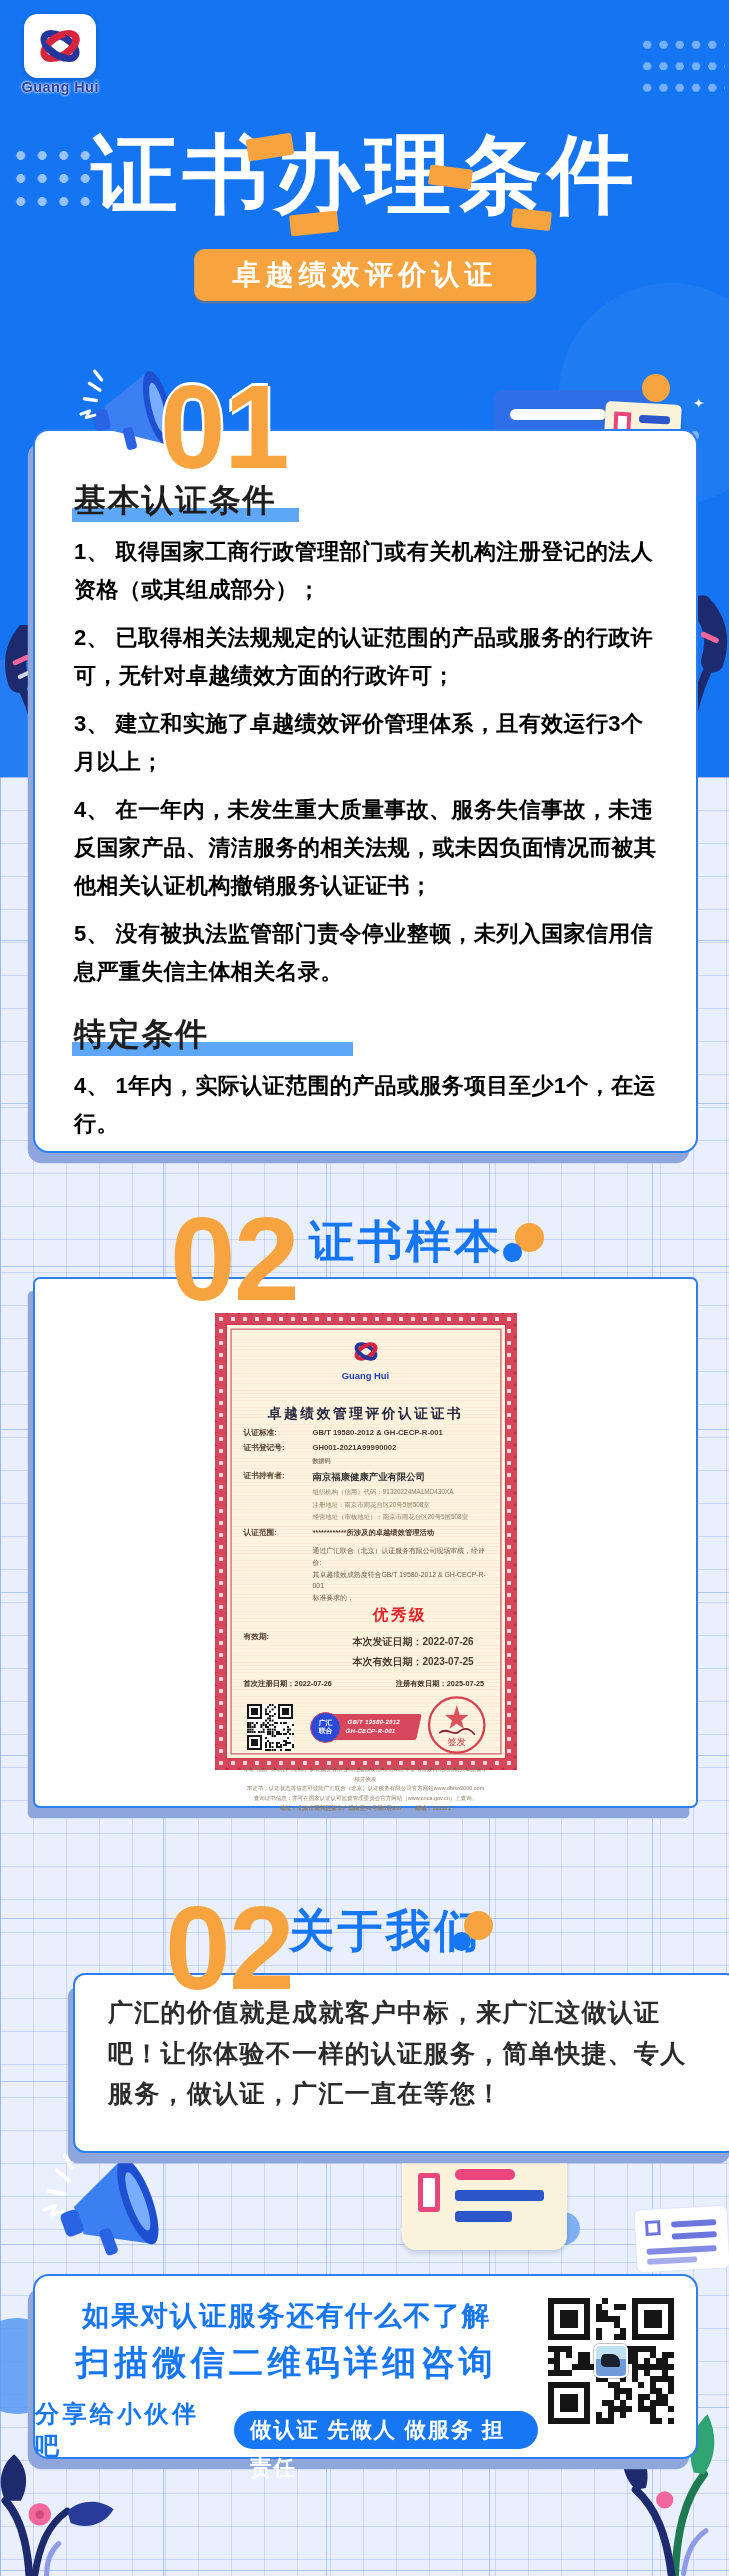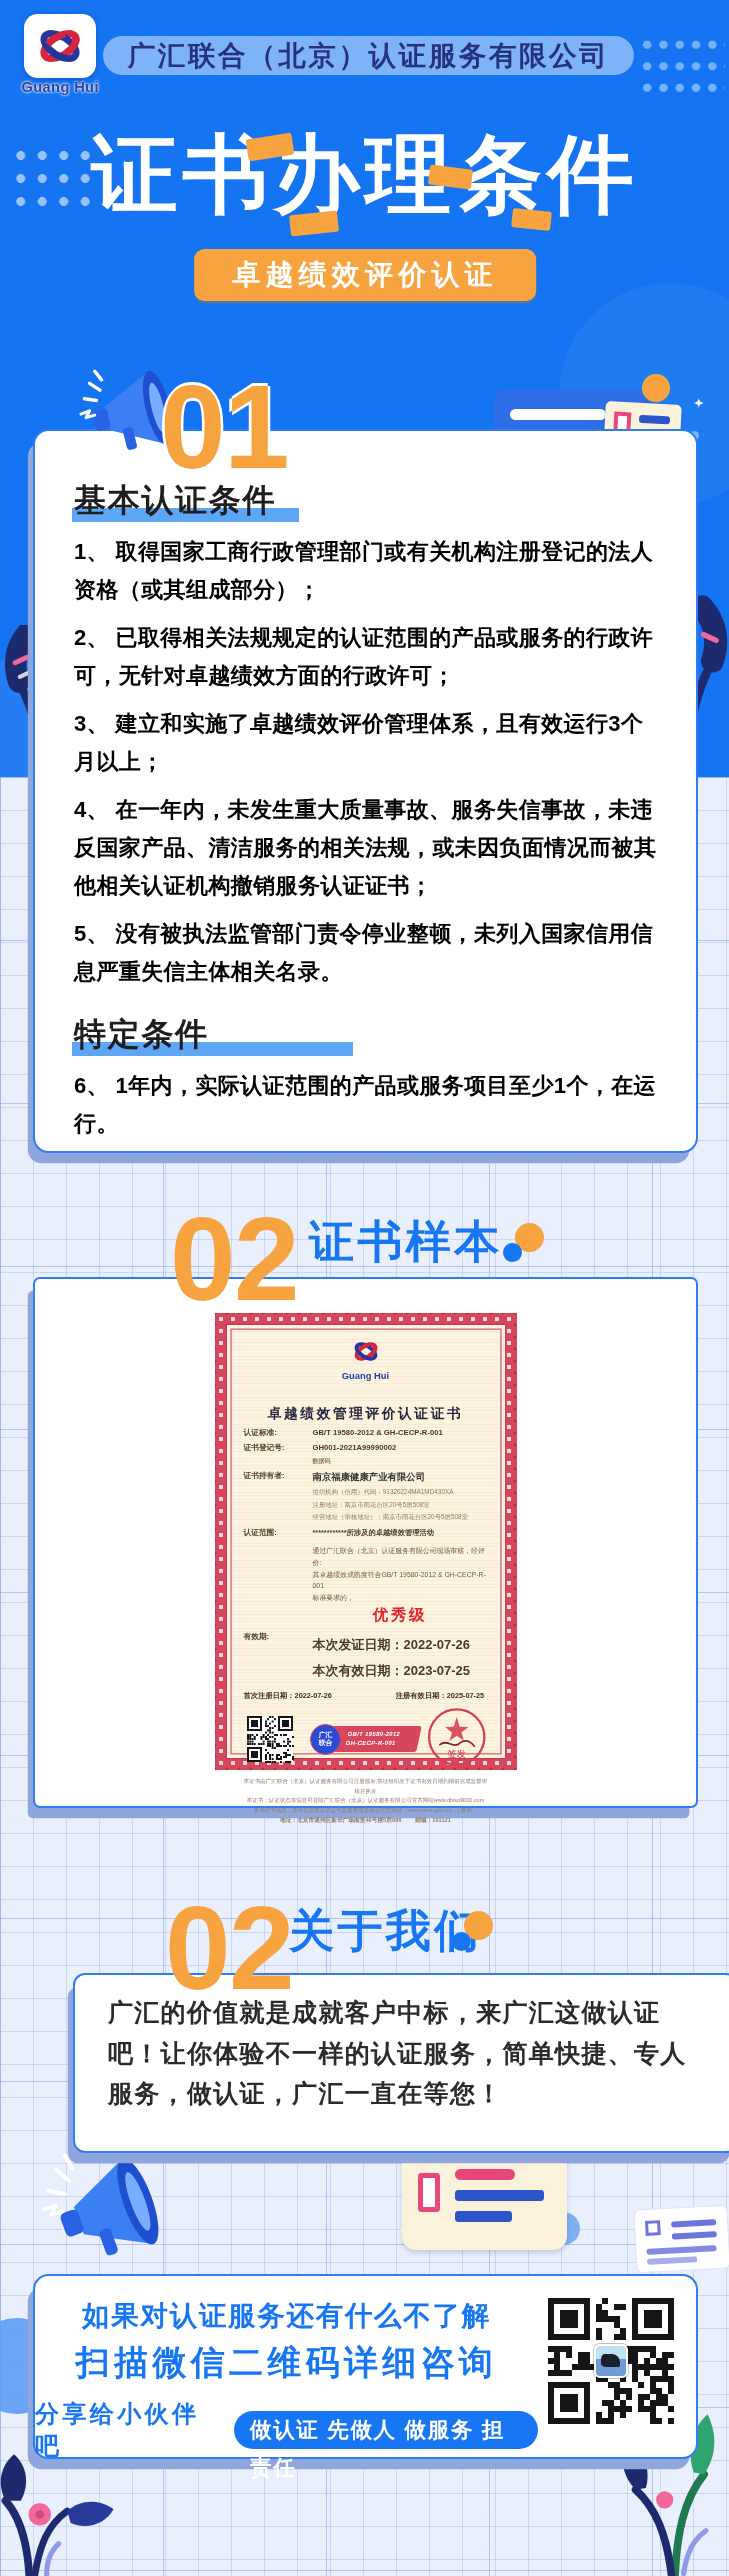--- a/index.html
+++ b/index.html
@@ -88,21 +88,21 @@
   .c-logo .gh{font-size:9.4px;font-weight:bold;color:#1F3FAE;margin-top:0.9px;}
   .c-title{text-align:center;font-size:13.7px;font-weight:800;color:#26263E;letter-spacing:2.6px;margin-top:24px;}
   .crow{display:flex;margin-top:5.2px;}
   .clab{flex:0 0 69px;font-size:7.7px;font-weight:700;color:#53412E;}
   .cval{font-size:7.7px;color:#4A3A2E;font-weight:600;}
   .cval.big{font-size:9.4px;font-weight:800;color:#333;}
   .c-note{margin:3.4px 0 0 69px;font-size:6px;color:#8D7B64;font-weight:700;}
   .c-sub{margin:2.6px 0 0 69px;font-size:6.4px;color:#8D7B64;line-height:1.9;}
   .c-eval{margin:6.9px 0 0 69px;font-size:6.9px;color:#6B5A45;line-height:1.7;}
   .c-grade{width:calc(100% - 69px);margin-left:69px;text-align:center;font-size:15.5px;font-weight:900;color:#E3242B;letter-spacing:2.6px;margin-top:1.7px;}
-  .c-vlines{font-size:13px;color:#4A3A2E;line-height:2;font-weight:600;}
+  .c-vlines{font-size:10px;color:#4A3A2E;line-height:2;font-weight:600;margin-left:40px;}
   .c-reg2{display:flex;justify-content:space-between;margin-top:7.7px;font-size:7.3px;font-weight:800;color:#3C2F22;padding-right:3.4px;}
   .c-gl{display:flex;align-items:center;margin-top:6.9px;height:62px;}
   .c-fn{margin-top:6.9px;text-align:center;font-size:5.5px;color:#8D7B64;line-height:1.75;}
   .c-ad{display:flex;justify-content:center;gap:13.7px;font-size:5.7px;color:#8D7B64;margin-top:1.7px;font-weight:600;}
 
   .ribbon{position:relative;width:110px;height:31px;margin-left:17px;}
   .rb-band{position:absolute;left:15.5px;top:2.6px;width:93px;height:26px;background:#D7475C;transform:skewX(-12deg);border-radius:2.6px;display:flex;flex-direction:column;justify-content:center;padding-left:20.6px;}
   .rb-band span{font-size:6px;color:#fff;font-weight:700;line-height:1.5;letter-spacing:0.3px;}
   .rb-circ{position:absolute;left:0;top:0;width:31px;height:31px;border-radius:50%;background:#2B4BD7;border:1.7px solid #D7475C;display:flex;flex-direction:column;align-items:center;justify-content:center;color:#fff;font-size:6.9px;font-weight:800;line-height:1.15;}
   .stamp{margin-left:10.3px;margin-top:-5.2px;}
@@ -161,23 +161,20 @@
   <div class="bg-grid"></div>
 
   <div class="logo-box">
     <svg width="50" height="50" viewBox="0 0 64 64">
       <ellipse cx="32" cy="32" rx="23" ry="12" fill="none" stroke="#D6253C" stroke-width="9" transform="rotate(-32 32 32)"></ellipse>
       <ellipse cx="32" cy="32" rx="23" ry="12" fill="none" stroke="#26359B" stroke-width="9" transform="rotate(32 32 32)"></ellipse>
       <ellipse cx="32" cy="32" rx="23" ry="12" fill="none" stroke="#D6253C" stroke-width="9" transform="rotate(-32 32 32)" stroke-dasharray="26 46"></ellipse>
     </svg>
   </div>
   <div class="logo-text">Guang Hui</div>
-  <div class="company-pill">
-    <span>广汇联合（北京）认证服务有限公司</span>
-  </div>
   <div class="dots-tr"></div>
   <div class="dots-left"></div>
 
   <div class="hero-title">证书办理条件</div>
   <div class="acc acc1"></div>
   <div class="acc acc2"></div>
   <div class="acc acc3"></div>
   <div class="acc acc4"></div>
   <div class="hero-badge">卓越绩效评价认证</div>
 
@@ -226,21 +223,21 @@
 
   <div class="card card1">
     <div class="card1-in">
       <span class="hl">基本认证条件</span>
       <p class="itm">1、 取得国家工商行政管理部门或有关机构注册登记的法人资格（或其组成部分）；</p>
       <p class="itm">2、 已取得相关法规规定的认证范围的产品或服务的行政许可，无针对卓越绩效方面的行政许可；</p>
       <p class="itm">3、 建立和实施了卓越绩效评价管理体系，且有效运行3个月以上；</p>
       <p class="itm">4、 在一年内，未发生重大质量事故、服务失信事故，未违反国家产品、清洁服务的相关法规，或未因负面情况而被其他相关认证机构撤销服务认证证书；</p>
       <p class="itm">5、 没有被执法监管部门责令停业整顿，未列入国家信用信息严重失信主体相关名录。</p>
       <div class="h-spec"><span class="hl wide">特定条件</span></div>
-      <p class="itm">6、 1年内，实际认证范围的产品或服务项目至少1个，在运行。</p>
+      <p class="itm">4、 1年内，实际认证范围的产品或服务项目至少1个，在运行。</p>
     </div>
   </div>
   <div class="secnum num1">01</div>
 
   <div class="secnum num2">02</div>
   <div class="sechead h2pos">证书样本</div>
   <div class="dot-orange" style="left:515px;top:1223px;"></div>
   <div class="dot-blue" style="left:503px;top:1243px;"></div>
 
   <div class="card certcard">

